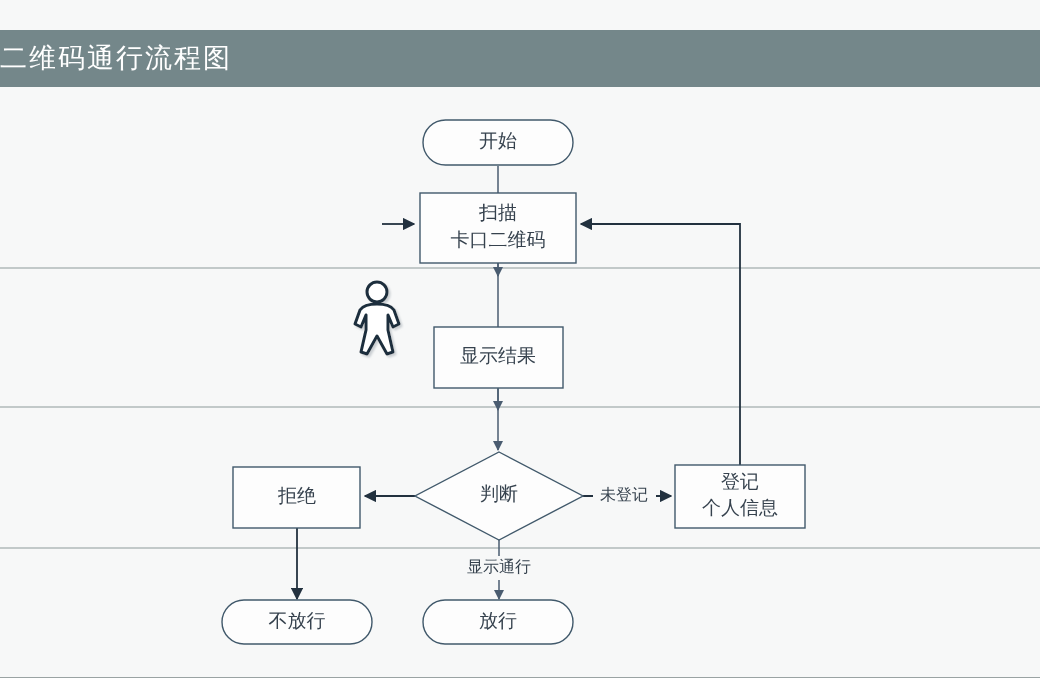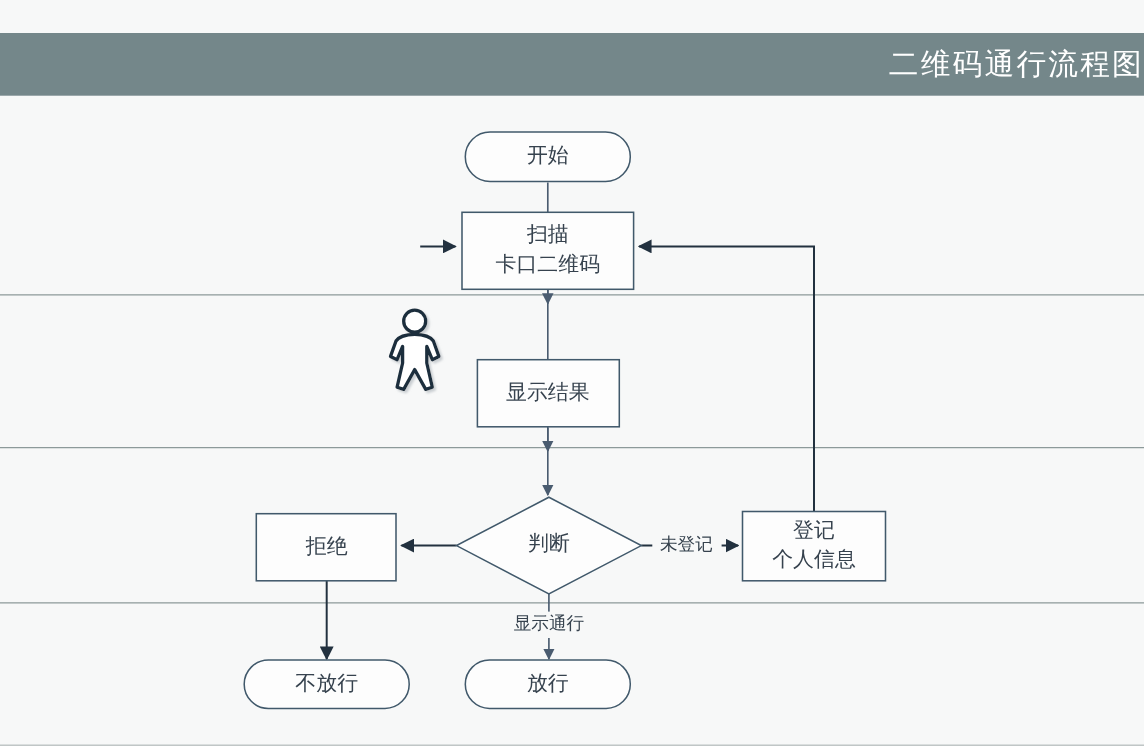--- a/index.html
+++ b/index.html
@@ -31,21 +31,21 @@
   }
   .title-bar {
     position: absolute;
     left: 0;
     top: 30px;
     width: 1040px;
     height: 57px;
     background: #74878a;
     display: flex;
     align-items: center;
-    justify-content: flex-end;
+    justify-content: flex-start;
   }
   .title-bar .title-text {
     color: #ffffff;
     font-size: 27px;
     letter-spacing: 2px;
     font-family: "Liberation Serif", "DejaVu Serif", serif;
     line-height: 1;
   }
   .canvas {
     position: absolute;

